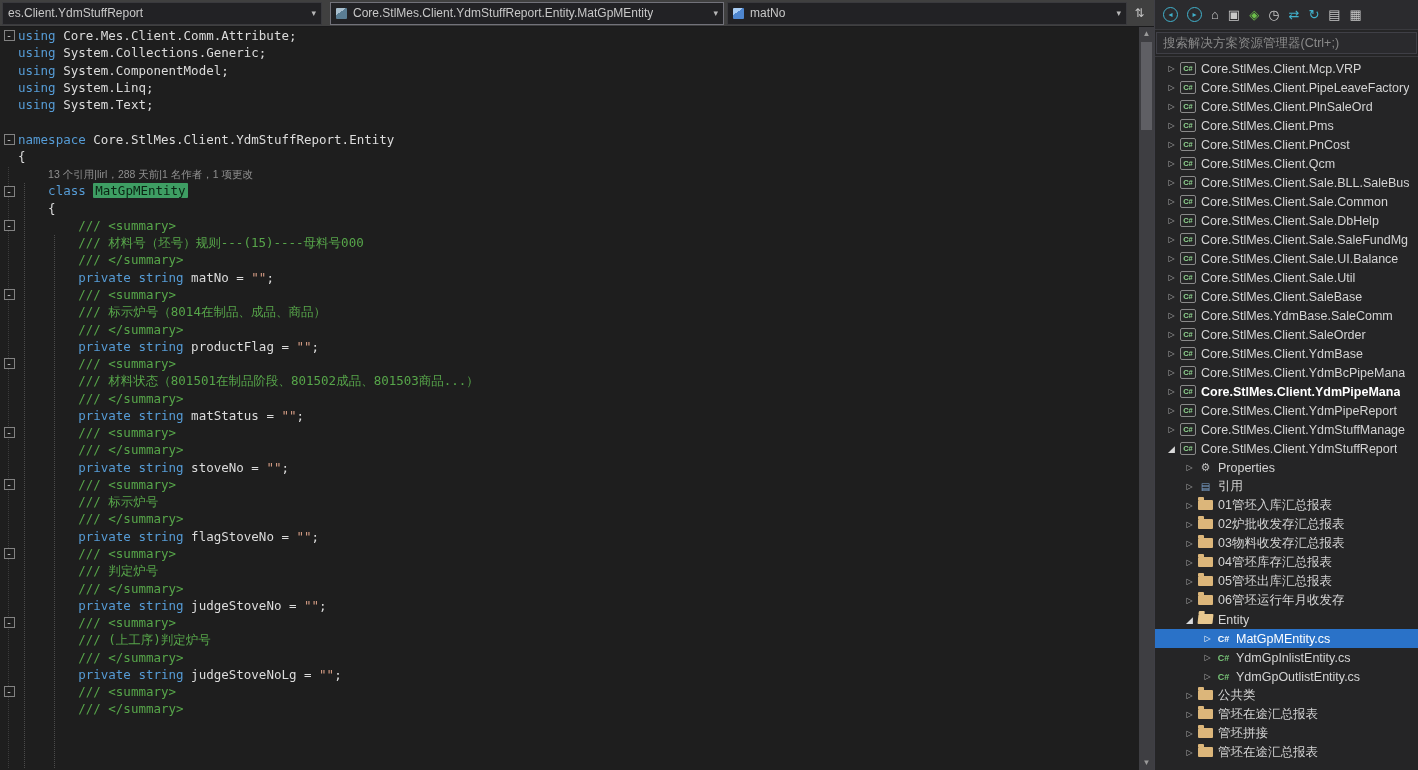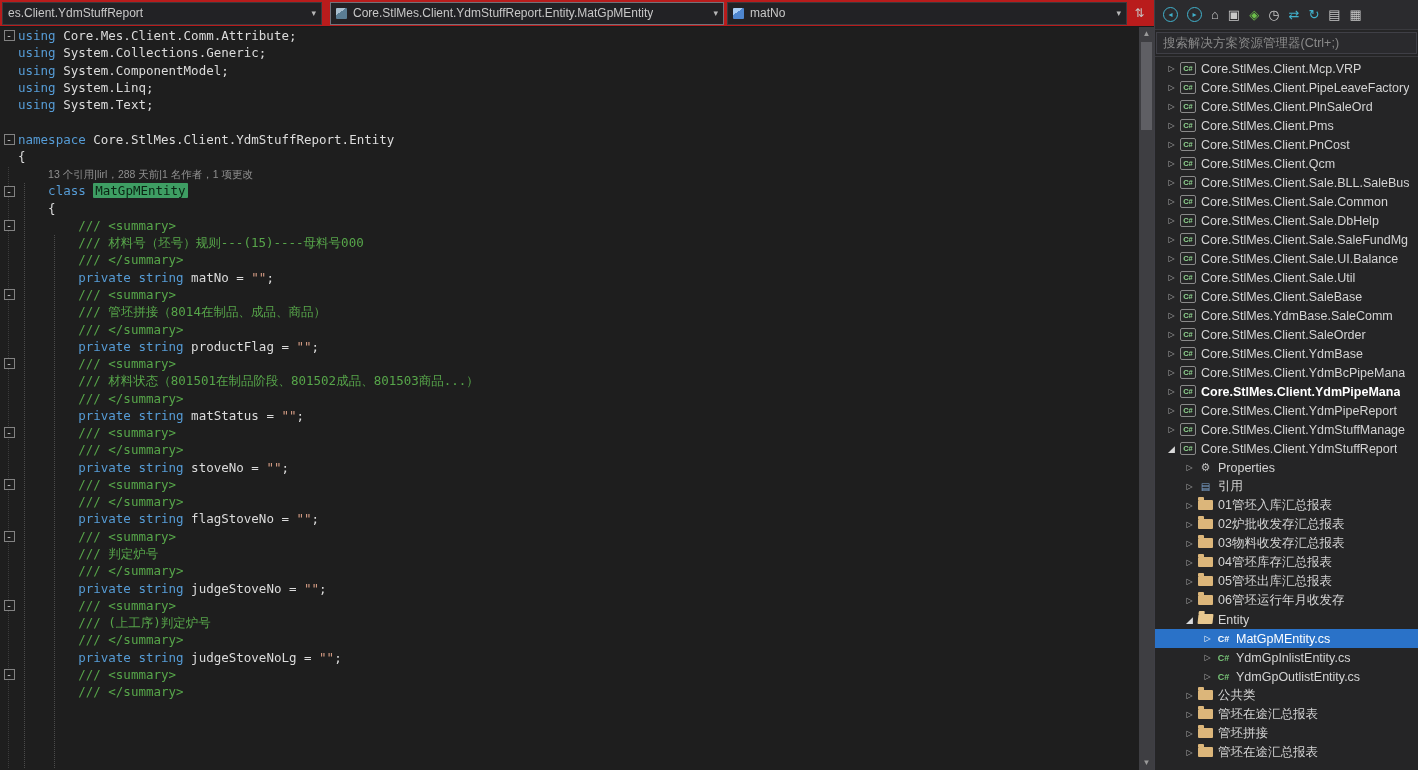--- a/index.html
+++ b/index.html
@@ -2,21 +2,21 @@
 <html><head>
 <meta charset="utf-8">
 <style>
   *{margin:0;padding:0;box-sizing:border-box}
   html,body{width:1418px;height:770px;overflow:hidden;background:#1e1e1e;
     font-family:"Liberation Sans","DejaVu Sans",sans-serif}
   .app{display:flex;width:1418px;height:770px}
 
   
   .left{width:1155px;display:flex;flex-direction:column;border-right:1px solid #3f3f46;background:#1e1e1e}
-  .navbar{height:27px;background:#b91c1c;display:flex;align-items:center;padding:2px 2px;border-bottom:1px solid #1a1a1c}
+  .navbar{height:27px;background:#404040;display:flex;align-items:center;padding:2px 2px;border-bottom:1px solid #1a1a1c}
   .dd{display:flex;align-items:center;height:23px;background:#222225;border:1px solid #3a3a3e;
       color:#c8c8c8;font-size:12px;padding:0 5px;overflow:hidden;white-space:nowrap}
   .dd1{width:320px;margin-right:8px}
   .dd2{width:394px;border-color:#72727a;margin-right:3px}
   .dd3{width:400px}
   .ddtext{overflow:hidden;text-overflow:clip;white-space:nowrap}
   .caret{margin-left:auto;color:#b8b8b8;font-size:9px;padding-left:6px;flex:none}
   .cube{width:11px;height:11px;margin-right:6px;flex:none;border-radius:1px}
   .class-cube{background:linear-gradient(145deg,#a8bfcf 0 38%,#5a7d94 38%)}
   .field-cube{background:linear-gradient(145deg,#a9cdf4 0 38%,#4e86cf 38%)}
@@ -116,31 +116,32 @@
           <div class="line"><span class="gut"><span class="fold">-</span></span><span class="lc"><span class="kw">namespace</span><span class="pl"> Core.StlMes.Client.YdmStuffReport.Entity</span></span></div>
           <div class="line"><span class="gut"></span><span class="lc"><span class="pl">{</span></span></div>
           <div class="line"><span class="gut"></span><span class="lc"><span>    </span><span class="lens">13 个引用|lirl，288 天前|1 名作者，1 项更改</span></span></div>
           <div class="line"><span class="gut"><span class="fold">-</span></span><span class="lc"><span>    </span><span class="kw">class</span><span class="pl"> </span><span class="hl">MatGpMEntity</span></span></div>
           <div class="line"><span class="gut"></span><span class="lc"><span>    </span><span class="pl">{</span></span></div>
           <div class="line"><span class="gut"><span class="fold">-</span></span><span class="lc"><span>        </span><span class="cmt">/// &lt;summary&gt;</span></span></div>
           <div class="line"><span class="gut"></span><span class="lc"><span>        </span><span class="cmt">/// 材料号（坯号）规则---(15)----母料号000</span></span></div>
           <div class="line"><span class="gut"></span><span class="lc"><span>        </span><span class="cmt">/// &lt;/summary&gt;</span></span></div>
           <div class="line"><span class="gut"></span><span class="lc"><span>        </span><span class="kw">private</span><span class="pl"> </span><span class="kw">string</span><span class="pl"> matNo = </span><span class="str">""</span><span class="pl">;</span></span></div>
           <div class="line"><span class="gut"><span class="fold">-</span></span><span class="lc"><span>        </span><span class="cmt">/// &lt;summary&gt;</span></span></div>
-          <div class="line"><span class="gut"></span><span class="lc"><span>        </span><span class="cmt">/// 管坯拼接（8014在制品、成品、商品）</span></span></div>
+          <div class="line"><span class="gut"></span><span class="lc"><span>        </span><span class="cmt">/// 标示炉号（8014在制品、成品、商品）</span></span></div>
           <div class="line"><span class="gut"></span><span class="lc"><span>        </span><span class="cmt">/// &lt;/summary&gt;</span></span></div>
           <div class="line"><span class="gut"></span><span class="lc"><span>        </span><span class="kw">private</span><span class="pl"> </span><span class="kw">string</span><span class="pl"> productFlag = </span><span class="str">""</span><span class="pl">;</span></span></div>
           <div class="line"><span class="gut"><span class="fold">-</span></span><span class="lc"><span>        </span><span class="cmt">/// &lt;summary&gt;</span></span></div>
           <div class="line"><span class="gut"></span><span class="lc"><span>        </span><span class="cmt">/// 材料状态（801501在制品阶段、801502成品、801503商品...）</span></span></div>
           <div class="line"><span class="gut"></span><span class="lc"><span>        </span><span class="cmt">/// &lt;/summary&gt;</span></span></div>
           <div class="line"><span class="gut"></span><span class="lc"><span>        </span><span class="kw">private</span><span class="pl"> </span><span class="kw">string</span><span class="pl"> matStatus = </span><span class="str">""</span><span class="pl">;</span></span></div>
           <div class="line"><span class="gut"><span class="fold">-</span></span><span class="lc"><span>        </span><span class="cmt">/// &lt;summary&gt;</span></span></div>
           <div class="line"><span class="gut"></span><span class="lc"><span>        </span><span class="cmt">/// &lt;/summary&gt;</span></span></div>
           <div class="line"><span class="gut"></span><span class="lc"><span>        </span><span class="kw">private</span><span class="pl"> </span><span class="kw">string</span><span class="pl"> stoveNo = </span><span class="str">""</span><span class="pl">;</span></span></div>
           <div class="line"><span class="gut"><span class="fold">-</span></span><span class="lc"><span>        </span><span class="cmt">/// &lt;summary&gt;</span></span></div>
+          <div class="line"><span class="gut"></span><span class="lc"><span>        </span><span class="cmt">/// 标示炉号</span></span></div>
           <div class="line"><span class="gut"></span><span class="lc"><span>        </span><span class="cmt">/// &lt;/summary&gt;</span></span></div>
           <div class="line"><span class="gut"></span><span class="lc"><span>        </span><span class="kw">private</span><span class="pl"> </span><span class="kw">string</span><span class="pl"> flagStoveNo = </span><span class="str">""</span><span class="pl">;</span></span></div>
           <div class="line"><span class="gut"><span class="fold">-</span></span><span class="lc"><span>        </span><span class="cmt">/// &lt;summary&gt;</span></span></div>
           <div class="line"><span class="gut"></span><span class="lc"><span>        </span><span class="cmt">/// 判定炉号</span></span></div>
           <div class="line"><span class="gut"></span><span class="lc"><span>        </span><span class="cmt">/// &lt;/summary&gt;</span></span></div>
           <div class="line"><span class="gut"></span><span class="lc"><span>        </span><span class="kw">private</span><span class="pl"> </span><span class="kw">string</span><span class="pl"> judgeStoveNo = </span><span class="str">""</span><span class="pl">;</span></span></div>
           <div class="line"><span class="gut"><span class="fold">-</span></span><span class="lc"><span>        </span><span class="cmt">/// &lt;summary&gt;</span></span></div>
           <div class="line"><span class="gut"></span><span class="lc"><span>        </span><span class="cmt">/// (上工序)判定炉号</span></span></div>
           <div class="line"><span class="gut"></span><span class="lc"><span>        </span><span class="cmt">/// &lt;/summary&gt;</span></span></div>
           <div class="line"><span class="gut"></span><span class="lc"><span>        </span><span class="kw">private</span><span class="pl"> </span><span class="kw">string</span><span class="pl"> judgeStoveNoLg = </span><span class="str">""</span><span class="pl">;</span></span></div>

